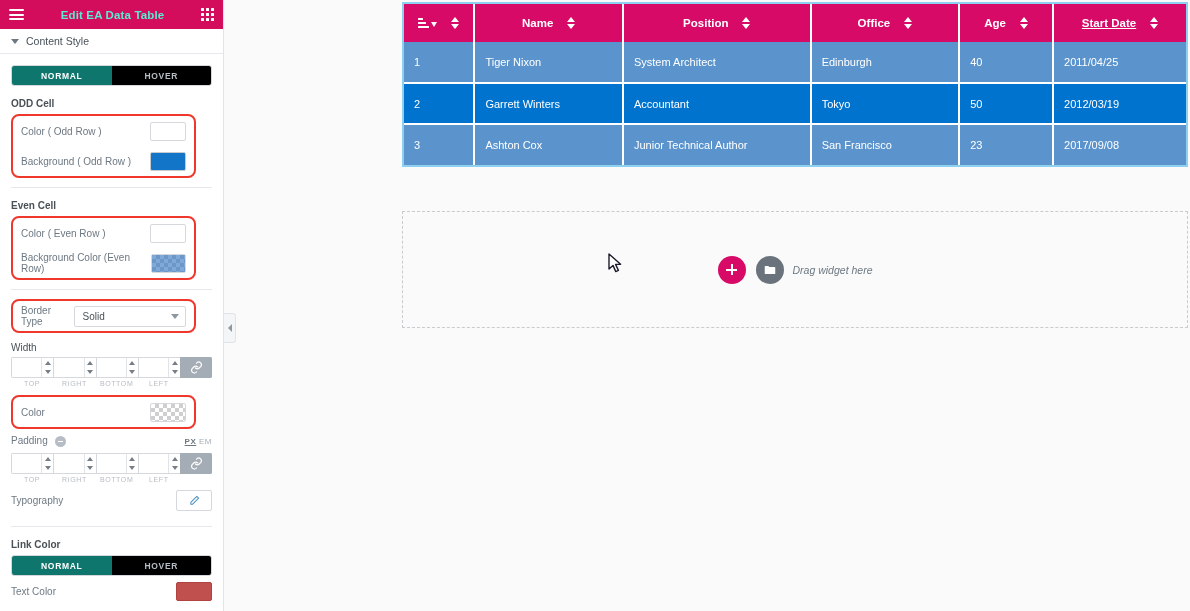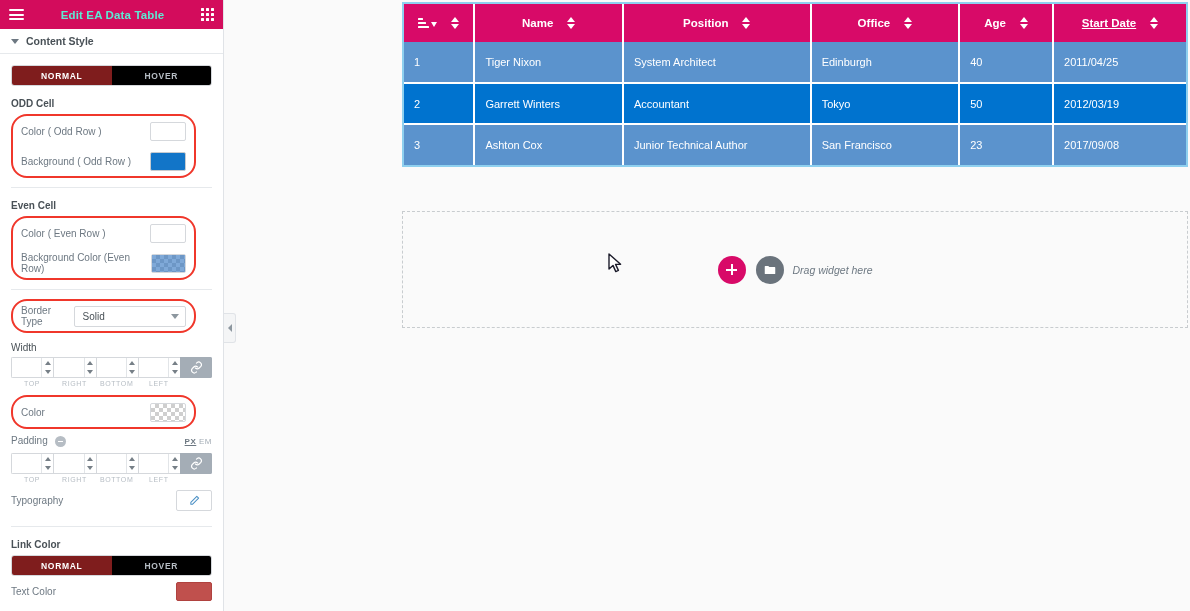--- a/index.html
+++ b/index.html
@@ -37,36 +37,36 @@
   }
   .grid-icon { width: 13px; height: 13px; display: grid;
     grid-template-columns: repeat(3,1fr); grid-template-rows: repeat(3,1fr);
     gap: 1.5px; cursor: pointer; }
   .grid-icon i { background: #fff; border-radius: .5px; }
 
   .section-head {
     height: 25px; display: flex; align-items: center;
     padding: 0 11px; gap: 7px;
     border-bottom: 1px solid #e6e9ec;
-    font-size: 10.5px; font-weight: bold; color: #495157;
+    font-size: 10.5px; font-weight: normal; color: #495157;
   }
   .caret-dn { width: 0; height: 0; border-left: 4px solid transparent;
     border-right: 4px solid transparent; border-top: 5px solid #6d7882; }
 
   .pad { padding: 0 11px; }
 
   .toggle-row {
     display: flex; margin: 11px 0 0 0;
     border: 1px solid #d5d8dc; border-radius: 3px; overflow: hidden;
     height: 21px;
   }
   .toggle-row > div {
     flex: 1; display: flex; align-items: center; justify-content: center;
     font-size: 8.5px; font-weight: bold; letter-spacing: .7px;
-    color: #fff; background: #7f1d1d; cursor: pointer;
+    color: #fff; background: #0f766e; cursor: pointer;
   }
   .toggle-row > div.off { background: #000000; color: #b6bdc4; }
 
   .group-label {
     font-size: 10px; font-weight: bold; color: #495157;
     margin: 12px 0 5px 0;
   }
   .field-label { font-size: 10px; color: #6d7882; }
 
   .row {
@@ -86,21 +86,21 @@
     background-color: #ffffff;
   }
   .swatch.checker.tintblue { position: relative; }
   .swatch.checker.tintblue::after {
     content:""; position:absolute; inset:0; background: rgba(49,117,192,.62);
   }
   .swatch.red { background: #c0504d; border-color: #b0423f; }
 
   
   .hl {
-    border: 2px solid #f0372b; border-radius: 16px;
+    border: 2px solid #f0372b; border-radius: 8px;
     padding: 0 8px; margin: 0 16px 0 0;
   }
 
   .divider { height: 1px; background: #e6e9ec; margin: 9px 0; }
 
   .select-box {
     width: 113px; height: 21px; border: 1px solid #d5d8dc; border-radius: 2px;
     background: #fff; display: flex; align-items: center;
     padding: 0 7px; font-size: 10px; color: #495157; cursor: pointer;
     position: relative;

